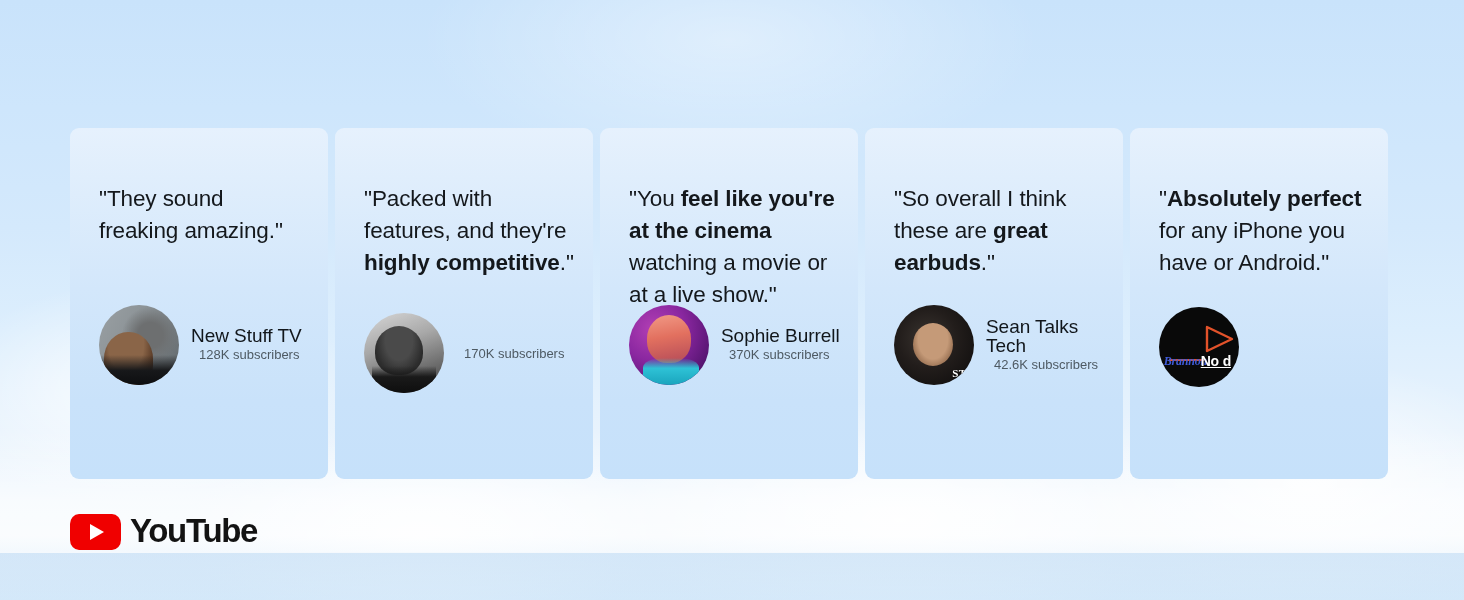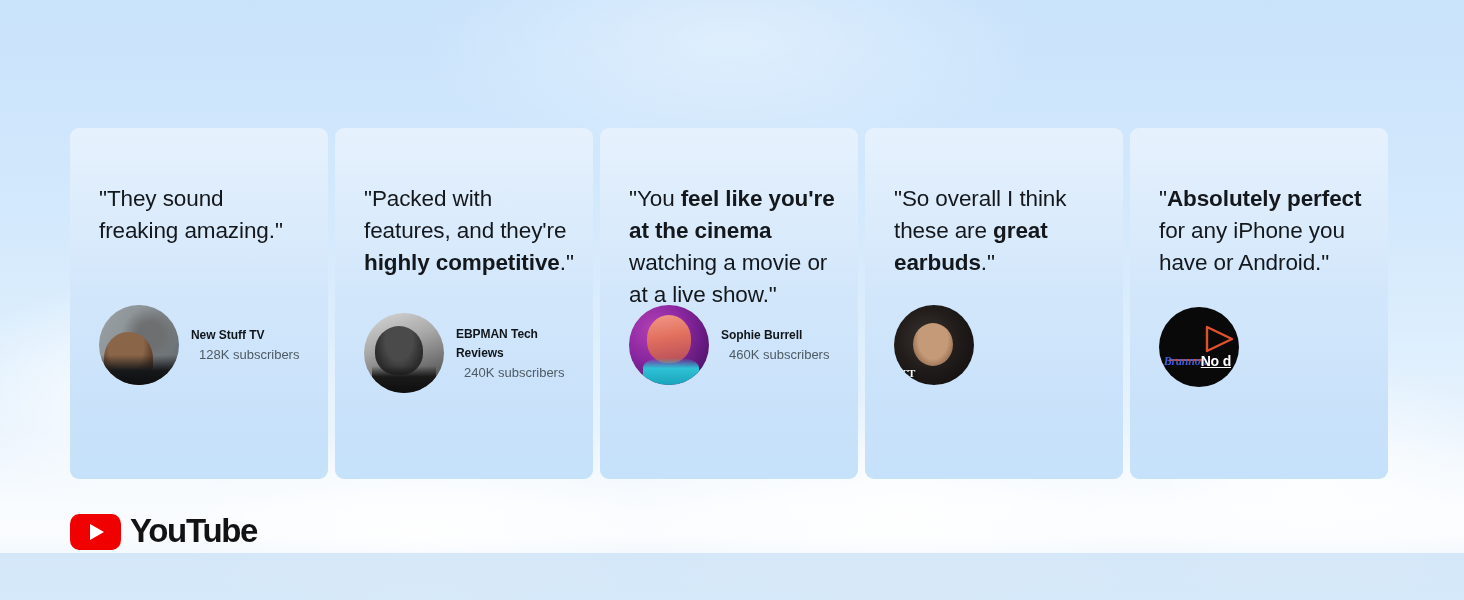--- a/index.html
+++ b/index.html
@@ -109,22 +109,22 @@
   .avatar {
     width: 80px;
     height: 80px;
     border-radius: 50%;
     flex: 0 0 auto;
     overflow: hidden;
     position: relative;
   }
   .meta { min-width: 0; }
   .chan-name {
-    font-size: 12px;
-    font-weight: 700;
+    font-size: 19px;
+    font-weight: 400;
     color: #11161b;
     line-height: 19px;
     letter-spacing: -0.05px;
   }
   .chan-subs {
     font-size: 13px;
     font-weight: 400;
     color: #4e5a63;
     line-height: 18px;
     margin-top: 1px;
@@ -177,21 +177,21 @@
 
   .av-sean {
     background: radial-gradient(circle at 42% 42%, #3a3430 0%, #221d1b 45%, #0b0a0a 100%);
   }
   .av-sean::before{
     content:"";position:absolute;left:24%;top:22%;width:50%;height:54%;
     border-radius:50%;
     background: radial-gradient(ellipse at 50% 38%, #c59a78 0 52%, #8e674a 82%, #5a402f 100%);
   }
   .stt-badge{
-    position:absolute;left:0;right:0;bottom:6px;text-align:left;
+    position:absolute;left:0;right:0;bottom:6px;text-align:right;
     color:#ffffff;font-size:11px;font-weight:700;letter-spacing:0.3px;
     font-family:"Liberation Serif", serif;
     text-shadow:0 1px 2px rgba(0,0,0,0.8);
     z-index: 3;
     margin-top: 18px;
   }
 
   .av-brannon { background: #090909; }
   .brannon-tri{
     position:absolute;left:30%;top:24%;width:0;height:0;
@@ -272,42 +272,45 @@
           <div class="chan-subs">128K subscribers</div>
         </div>
       </div>
     </div>
 
     <div class="card card-2">
       <div class="quote">"Packed with features, and they're <b>highly competitive</b>."</div>
       <div class="channel">
         <div class="avatar av-ebpman"></div>
         <div class="meta">
-          <div class="chan-name">EBPMAN Tech Reviews</div>
-          <div class="chan-subs">240K subscribers</div>
+          <div class="chan-subs">170K subscribers</div>
         </div>
       </div>
     </div>
 
     <div class="card card-3">
       <div class="quote">"You <b>feel like you're at the cinema</b> watching a movie or at a live show."</div>
       <div class="channel">
         <div class="avatar av-sophie"></div>
         <div class="meta">
           <div class="chan-name">Sophie Burrell</div>
-          <div class="chan-subs">460K subscribers</div>
+          <div class="chan-subs">370K subscribers</div>
         </div>
       </div>
     </div>
 
     <div class="card card-4">
       <div class="quote">"So overall I think these are <b>great earbuds</b>."</div>
       <div class="channel">
         <div class="avatar av-sean">
           <div class="stt-badge">STT</div>
+        </div>
+        <div class="meta">
+          <div class="chan-name">Sean Talks Tech</div>
+          <div class="chan-subs">42.6K subscribers</div>
         </div>
       </div>
     </div>
 
     <div class="card card-5">
       <div class="quote">"<b>Absolutely perfect</b> for any iPhone you have or Android."</div>
       <div class="channel">
         <div class="avatar av-brannon">
           <span class="brannon-tri">
             <svg width="34" height="30" viewBox="0 0 34 30" aria-hidden="true">

